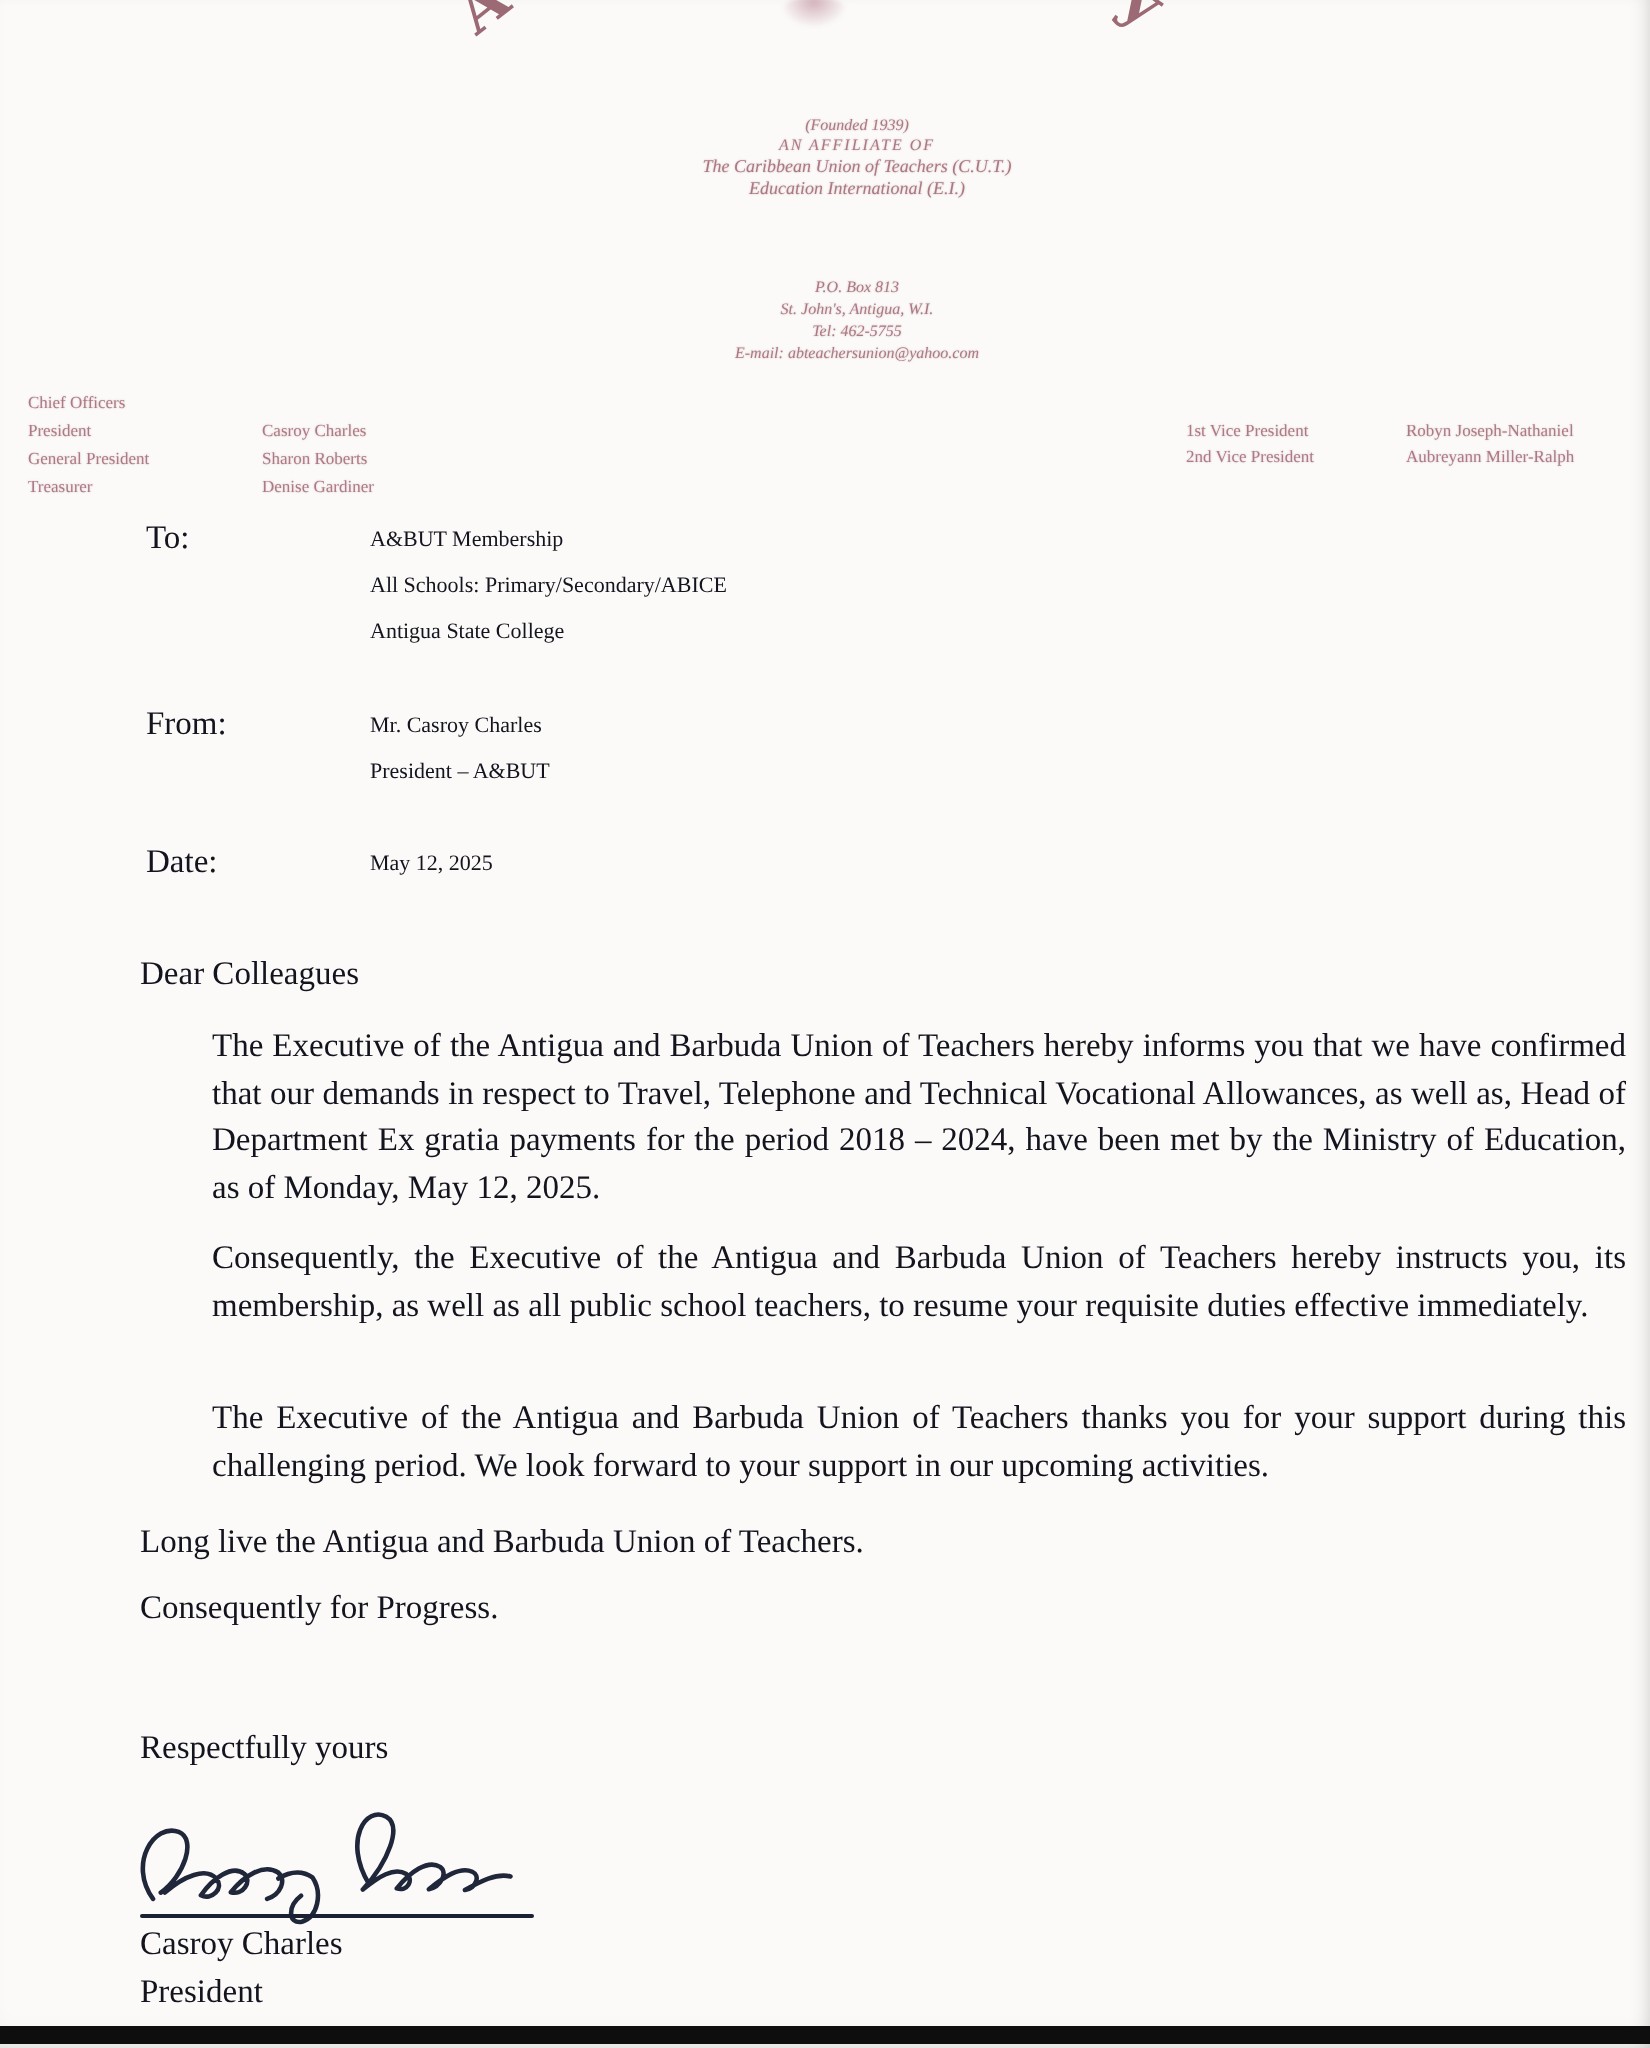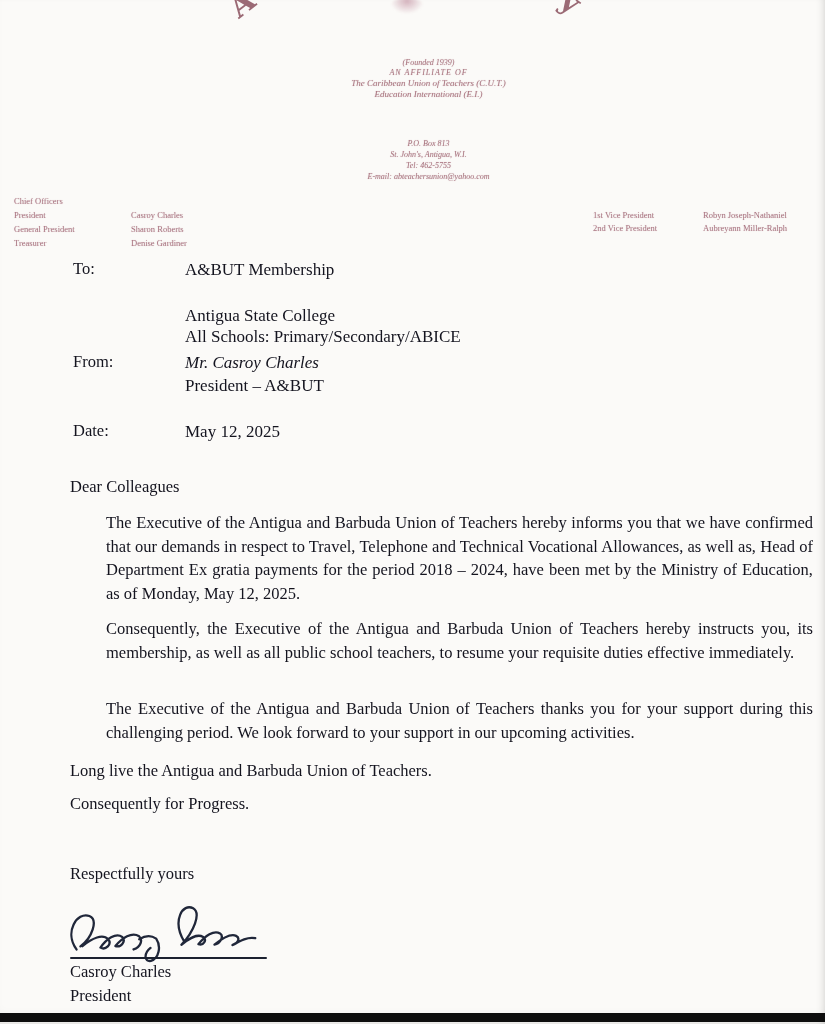--- a/index.html
+++ b/index.html
@@ -44,21 +44,21 @@
   }
   
   .off{
     font-size:8.5px;
     color:rgba(152,88,104,.74);
     text-shadow:0 0 1px rgba(152,88,104,.35);
     white-space:nowrap;
   }
   
   .meta-label{font-size:16.5px;}
-  .meta-line{font-size:17px;line-height:22.5px;}
+  .meta-line{font-size:11px;line-height:22.5px;}
   .body-par{
     left:70px;width:707px;
     font-size:16.5px;line-height:23.7px;
     text-align:justify;
     margin-left:36px;
   }
   .body-line{left:70px;font-size:16.5px;white-space:nowrap;}
   .sig-underline{
     left:70px;top:957px;width:197px;height:2px;
     background:#1b2130;border-radius:1px;
@@ -94,25 +94,25 @@
   <div class="abs off" style="left:14px;top:238px;">Treasurer</div>
   <div class="abs off" style="left:131px;top:238px;">Denise Gardiner</div>
 
   <div class="abs off" style="left:593px;top:210px;">1st Vice President</div>
   <div class="abs off" style="left:703px;top:210px;">Robyn Joseph-Nathaniel</div>
   <div class="abs off" style="left:593px;top:223px;">2nd Vice President</div>
   <div class="abs off" style="left:703px;top:223px;">Aubreyann Miller-Ralph</div>
 
   <div class="abs meta-label" style="left:73px;top:259px;">To:</div>
   <div class="abs meta-line" style="left:185px;top:259px;">A&amp;BUT Membership</div>
-  <div class="abs meta-line" style="left:185px;top:282px;margin-top:44px;">All Schools: Primary/Secondary/ABICE</div>
+  <div class="abs meta-line" style="left:185px;top:282px;">All Schools: Primary/Secondary/ABICE</div>
   <div class="abs meta-line" style="left:185px;top:305px;">Antigua State College</div>
 
   <div class="abs meta-label" style="left:73px;top:352px;">From:</div>
-  <div class="abs meta-line" style="left:185px;top:352px;font-style:italic;">Mr. Casroy Charles</div>
+  <div class="abs meta-line" style="left:185px;top:352px;">Mr. Casroy Charles</div>
   <div class="abs meta-line" style="left:185px;top:375px;">President – A&amp;BUT</div>
 
   <div class="abs meta-label" style="left:73px;top:421px;">Date:</div>
   <div class="abs meta-line" style="left:185px;top:421px;">May 12, 2025</div>
 
   <div class="abs body-line" style="top:477px;">Dear Colleagues</div>
 
   <div class="abs body-par" style="top:511px;">The Executive of the Antigua and Barbuda Union of Teachers hereby informs you that we have confirmed that our demands in respect to Travel, Telephone and Technical Vocational Allowances, as well as, Head of Department Ex gratia payments for the period 2018 – 2024, have been met by the Ministry of Education, as of Monday, May 12, 2025.</div>
   <div class="abs body-par" style="top:617px;">Consequently, the Executive of the Antigua and Barbuda Union of Teachers hereby instructs you, its membership, as well as all public school teachers, to resume your requisite duties effective immediately.</div>
   <div class="abs body-par" style="top:697px;">The Executive of the Antigua and Barbuda Union of Teachers thanks you for your support during this challenging period. We look forward to your support in our upcoming activities.</div>

